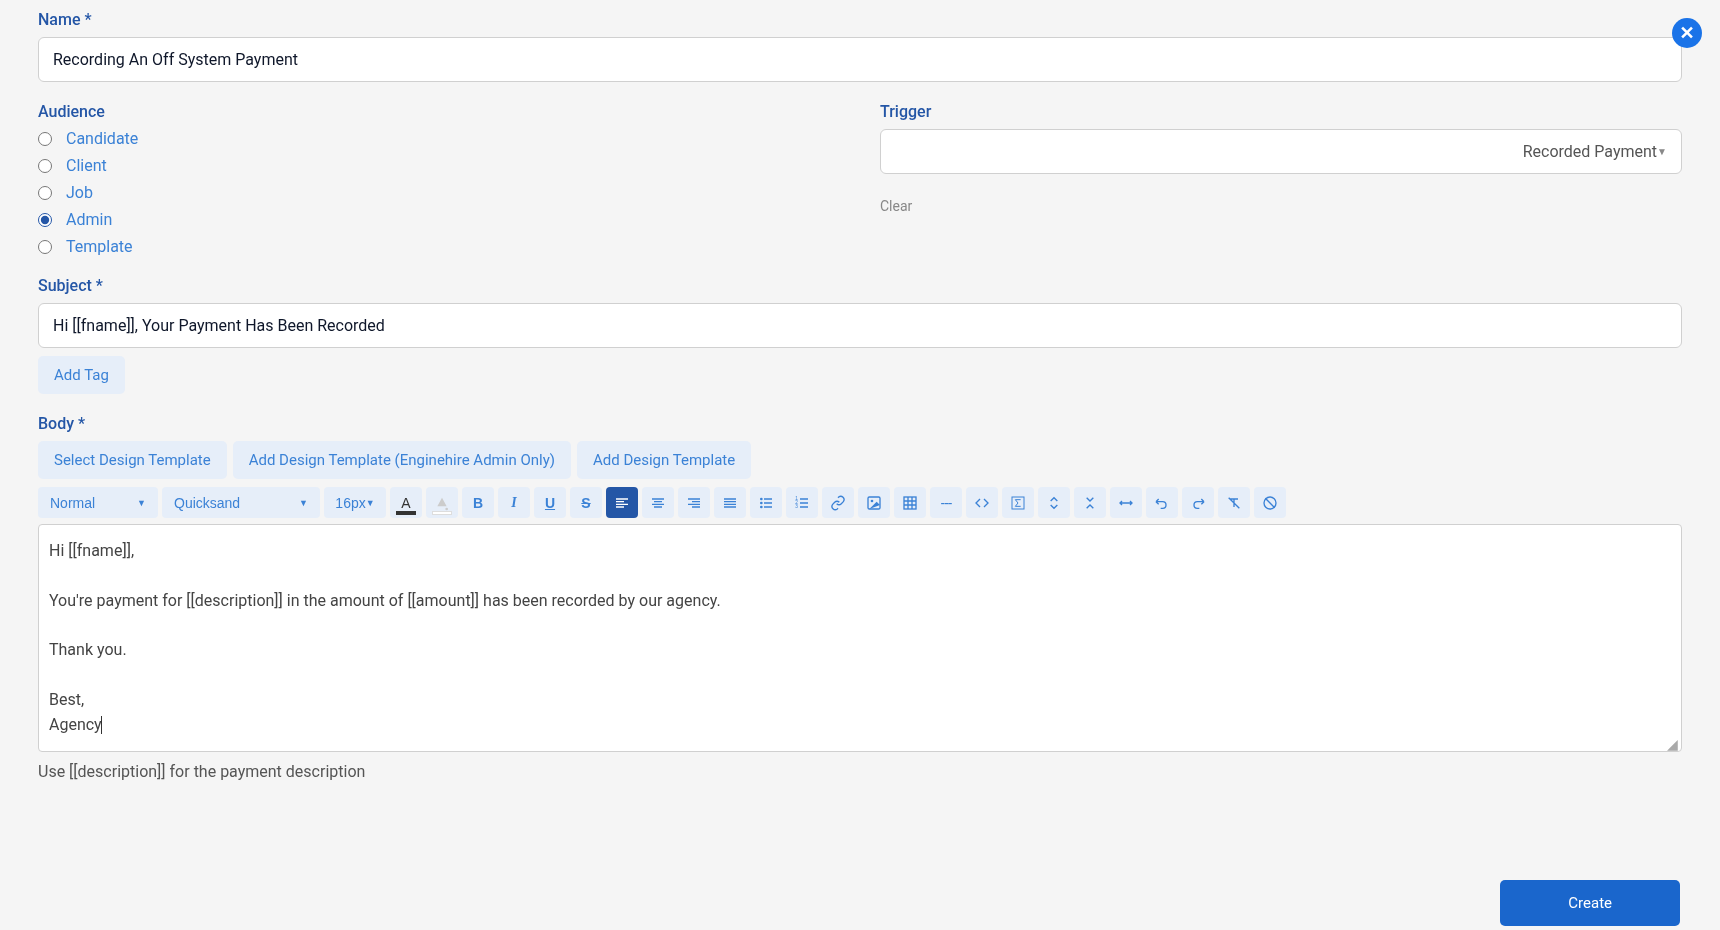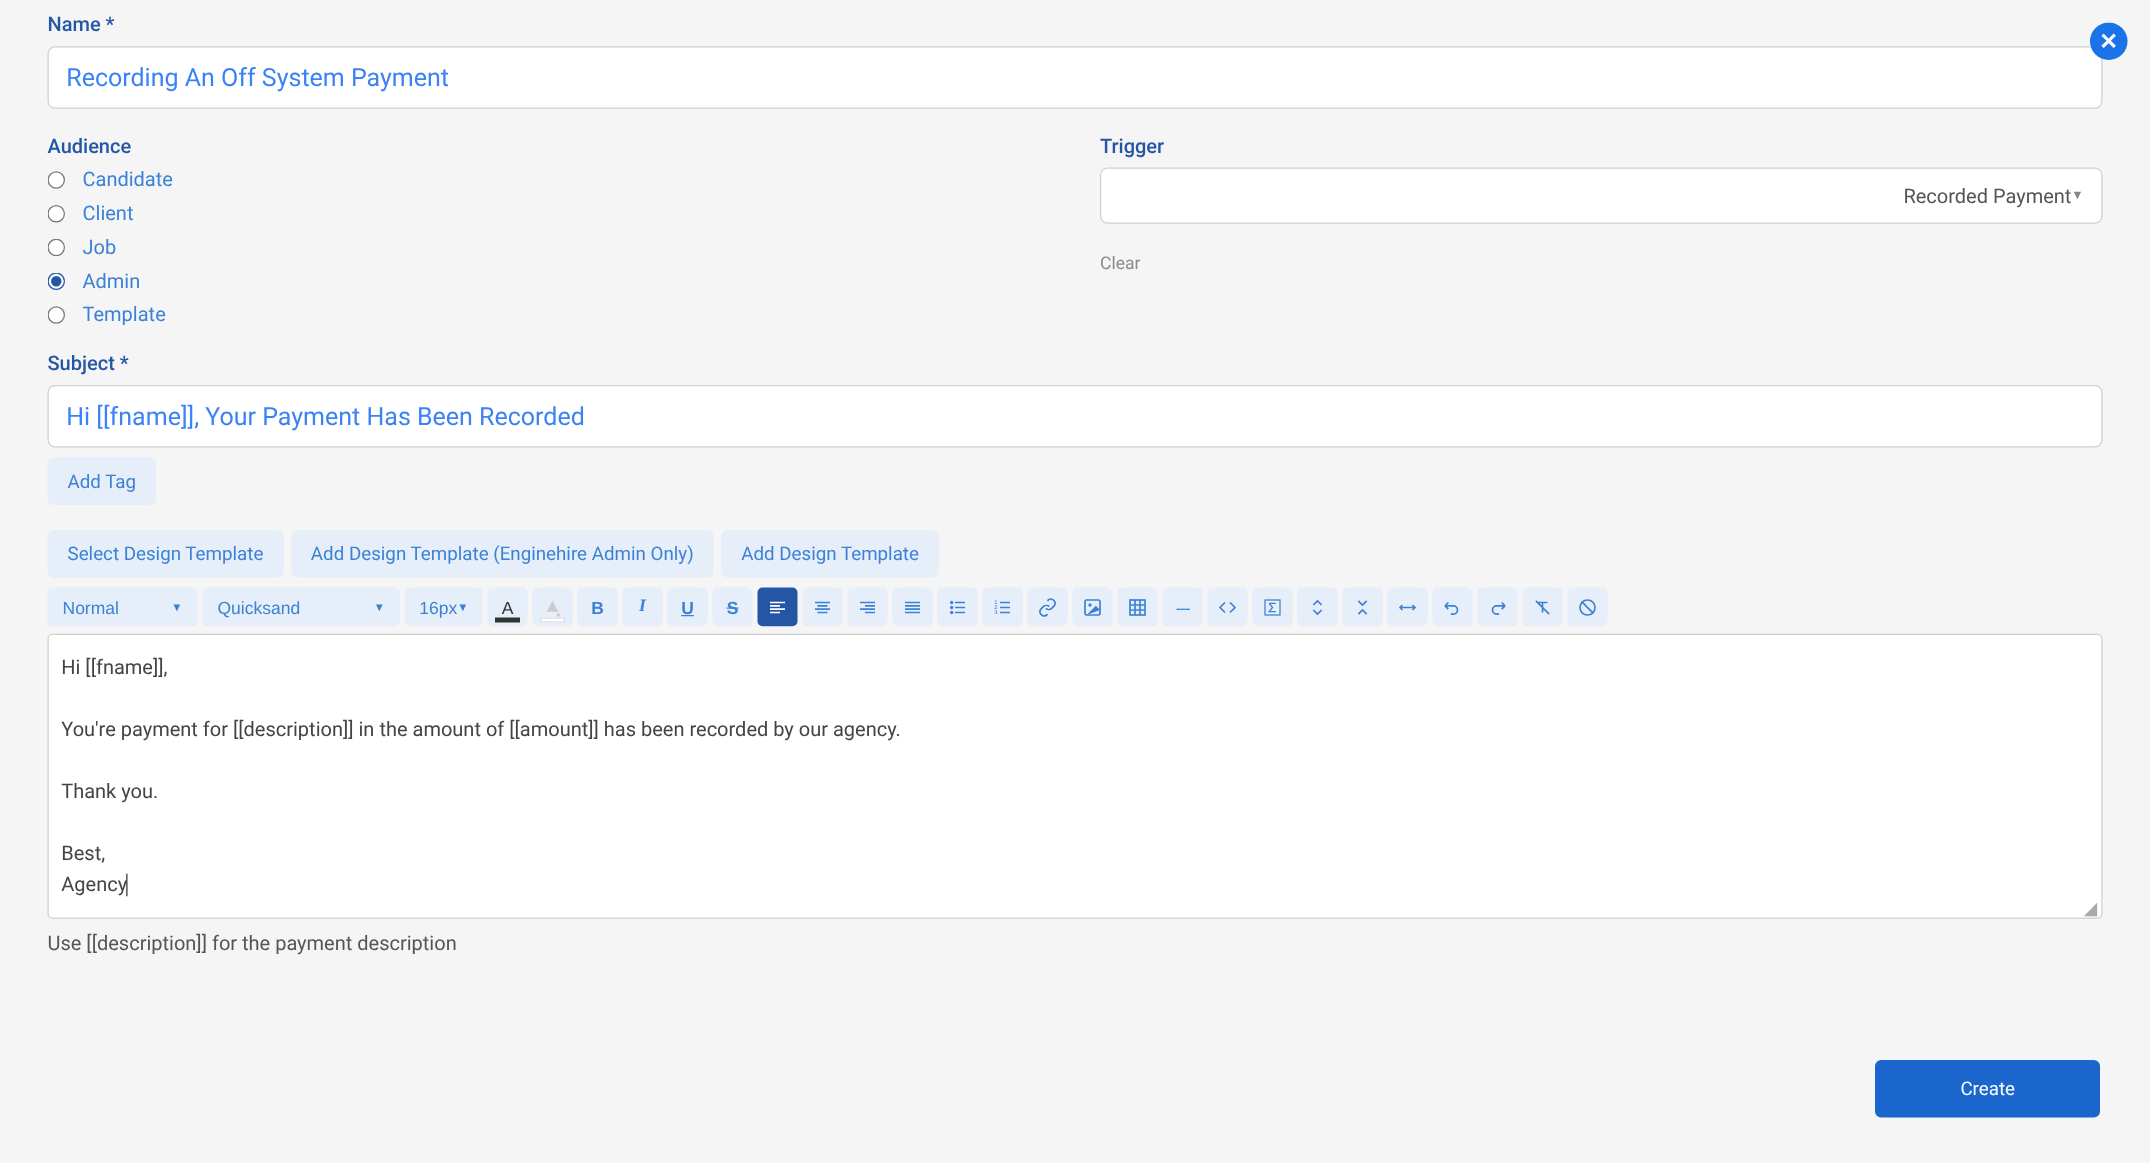--- a/index.html
+++ b/index.html
@@ -17,25 +17,25 @@
     .field-label {
       color: #2456a6;
       font-weight: 500;
       font-size: 16px;
       margin-bottom: 8px;
       display: block;
     }
     .text-input {
       width: 100%;
       padding: 12px 14px;
-      font-size: 20px;
+      font-size: 16px;
       border: 1px solid #d0d0d0;
       border-radius: 6px;
       background: #fff;
-      color: #3b82f6;
+      color: #0f172a;
       font-family: inherit;
     }
     .form-section {
       margin-bottom: 20px;
     }
     .two-col {
       display: flex;
       gap: 40px;
     }
     .col {
@@ -187,21 +187,21 @@
       border: none;
       display: flex;
       align-items: center;
       justify-content: center;
       cursor: pointer;
       font-size: 18px;
       font-weight: bold;
     }
     .create-btn {
       position: fixed;
-      bottom: 36px;
+      bottom: 4px;
       right: 40px;
       background: #1a66cc;
       color: #fff;
       border: none;
       padding: 14px 68px;
       border-radius: 5px;
       font-size: 15px;
       cursor: pointer;
       font-family: inherit;
     }
@@ -283,20 +283,21 @@
 
 <div class="form-section">
   <label class="field-label">Subject *</label>
   <input type="text" class="text-input" value="Hi [[fname]], Your Payment Has Been Recorded" style="">
   <div class="add-tag-row">
     <button class="small-btn">Add Tag</button>
   </div>
 </div>
 
 <div class="form-section" style="margin-bottom:6px;">
+  <label class="field-label">Body *</label>
   <div class="btn-row">
     <button class="small-btn">Select Design Template</button>
     <button class="small-btn">Add Design Template (Enginehire Admin Only)</button>
     <button class="small-btn">Add Design Template</button>
   </div>
 
   <div class="toolbar">
     <button class="tb-btn wide">
       <span>Normal</span>
       <span class="tb-caret">▼</span>

